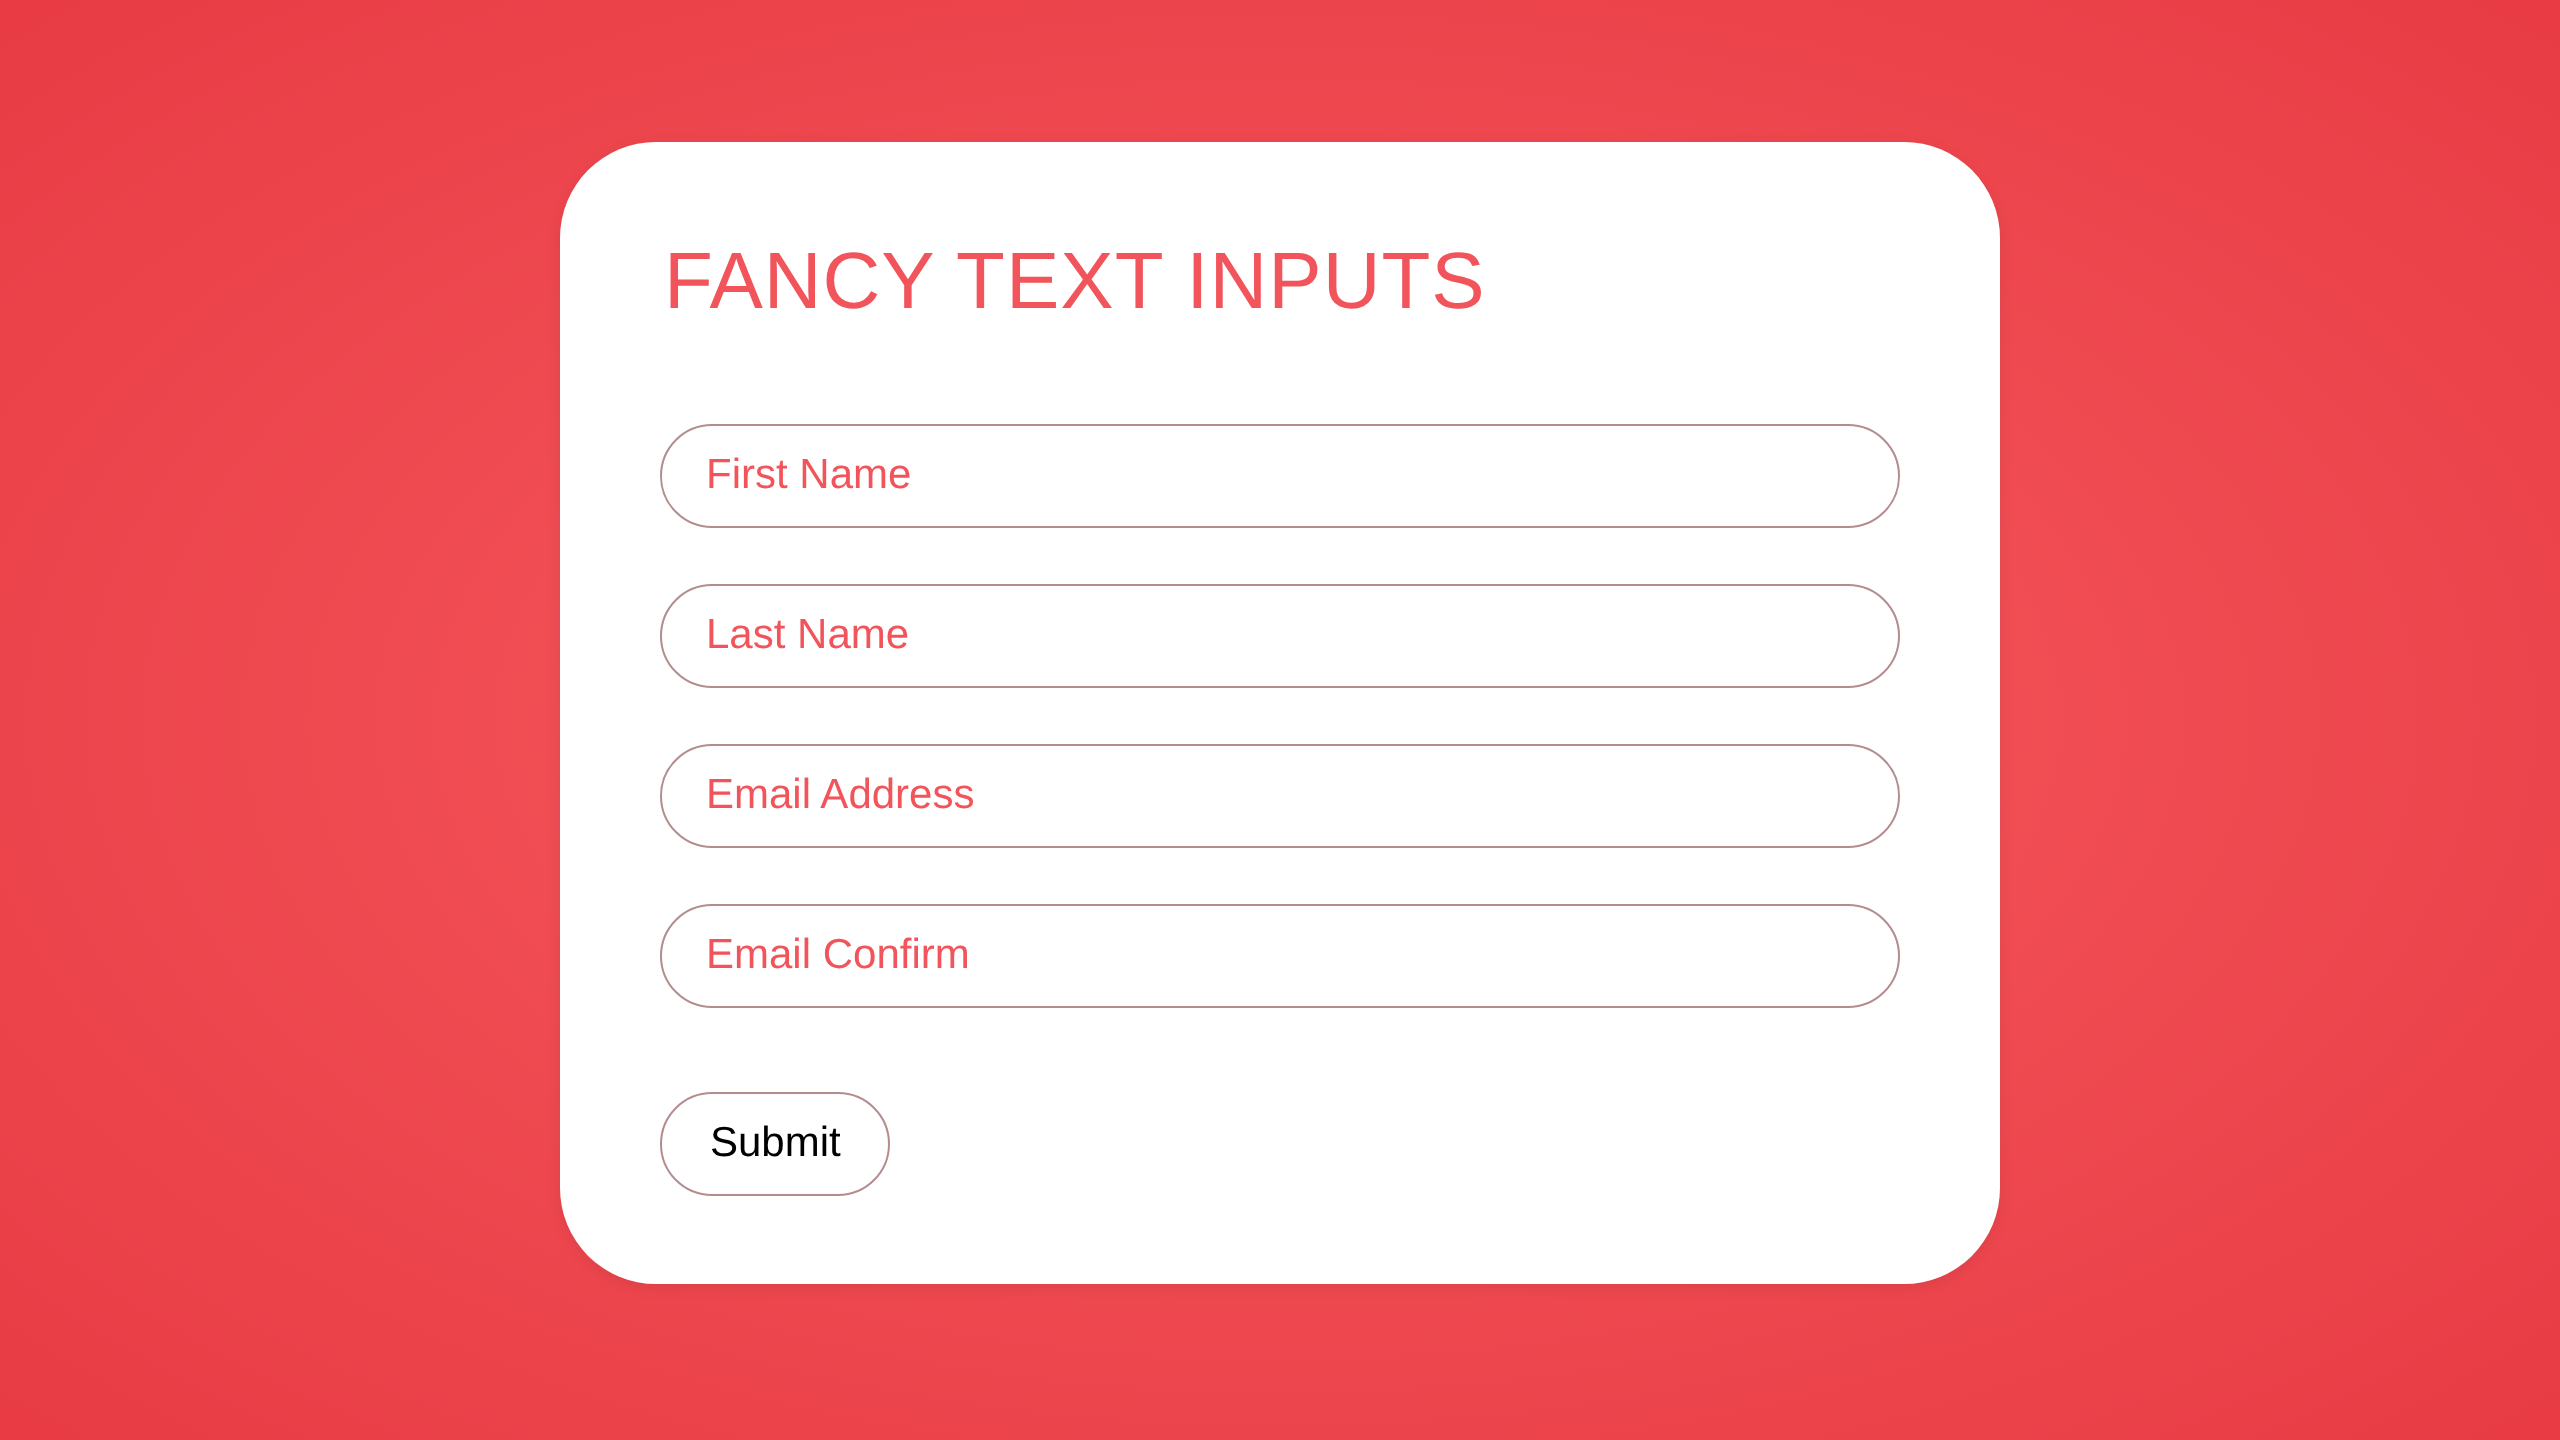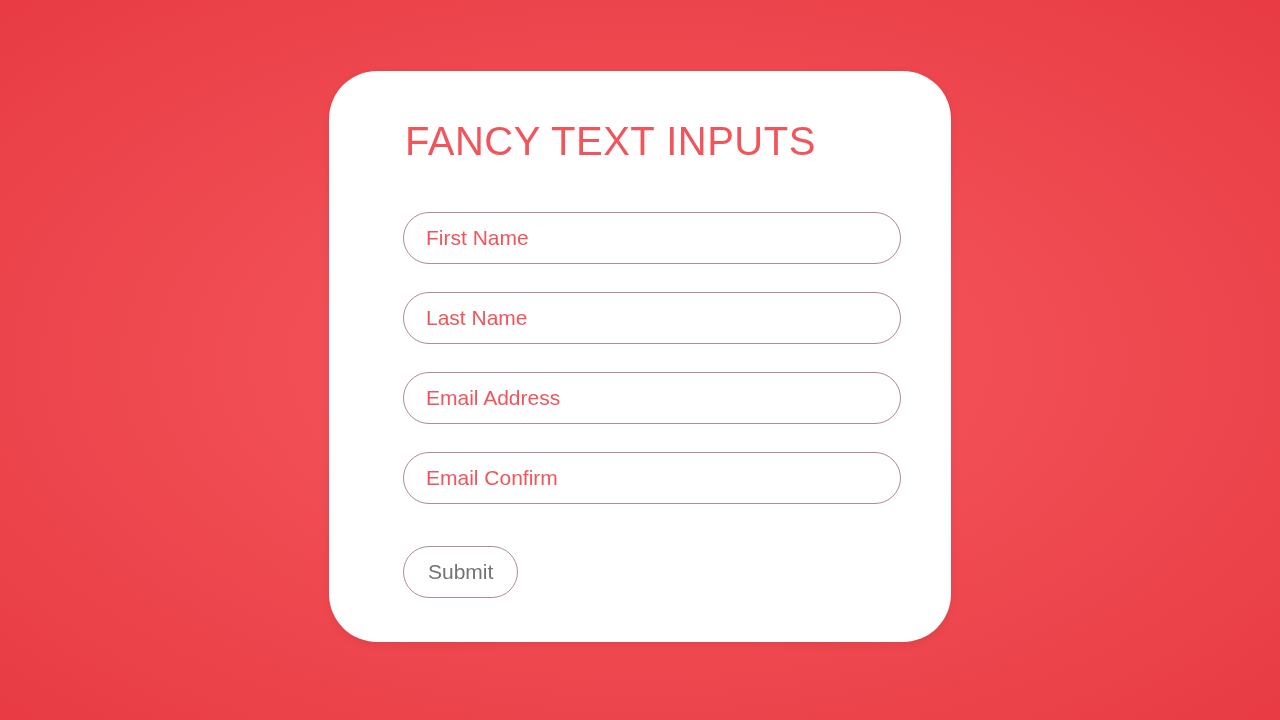--- a/index.html
+++ b/index.html
@@ -12,23 +12,23 @@
       height: 720px;
       background: radial-gradient(ellipse at center, #f75a5f 0%, #e83b44 100%);
       font-family: Arial, Helvetica, sans-serif;
       display: flex;
       align-items: center;
       justify-content: center;
       overflow: hidden;
     }
     .card {
       background: #fff;
-      width: 622px;
+      width: 720px;
       border-radius: 48px;
-      padding: 48px 50px 44px 74px;
+      padding: 48px 50px 44px 50px;
       box-shadow: 0 2px 8px rgba(0,0,0,0.08);
       margin-top: -8px;
     }
     .title {
       color: #f1555b;
       font-size: 40px;
       font-weight: 400;
       letter-spacing: 0.5px;
       margin-bottom: 48px;
       margin-left: 2px;
@@ -46,21 +46,21 @@
       background: #fff;
     }
     .field::placeholder {
       color: #f1555b;
       opacity: 1;
     }
     .submit-btn {
       display: inline-block;
       border: 1.5px solid #b38c8e;
       background: #fff;
-      color: #737373;
+      color: #000000;
       font-size: 21px;
       border-radius: 999px;
       padding: 13px 24px;
       cursor: pointer;
       margin-top: 14px;
       margin-left: 0;
     }
   </style>
 </head>
 <body>

